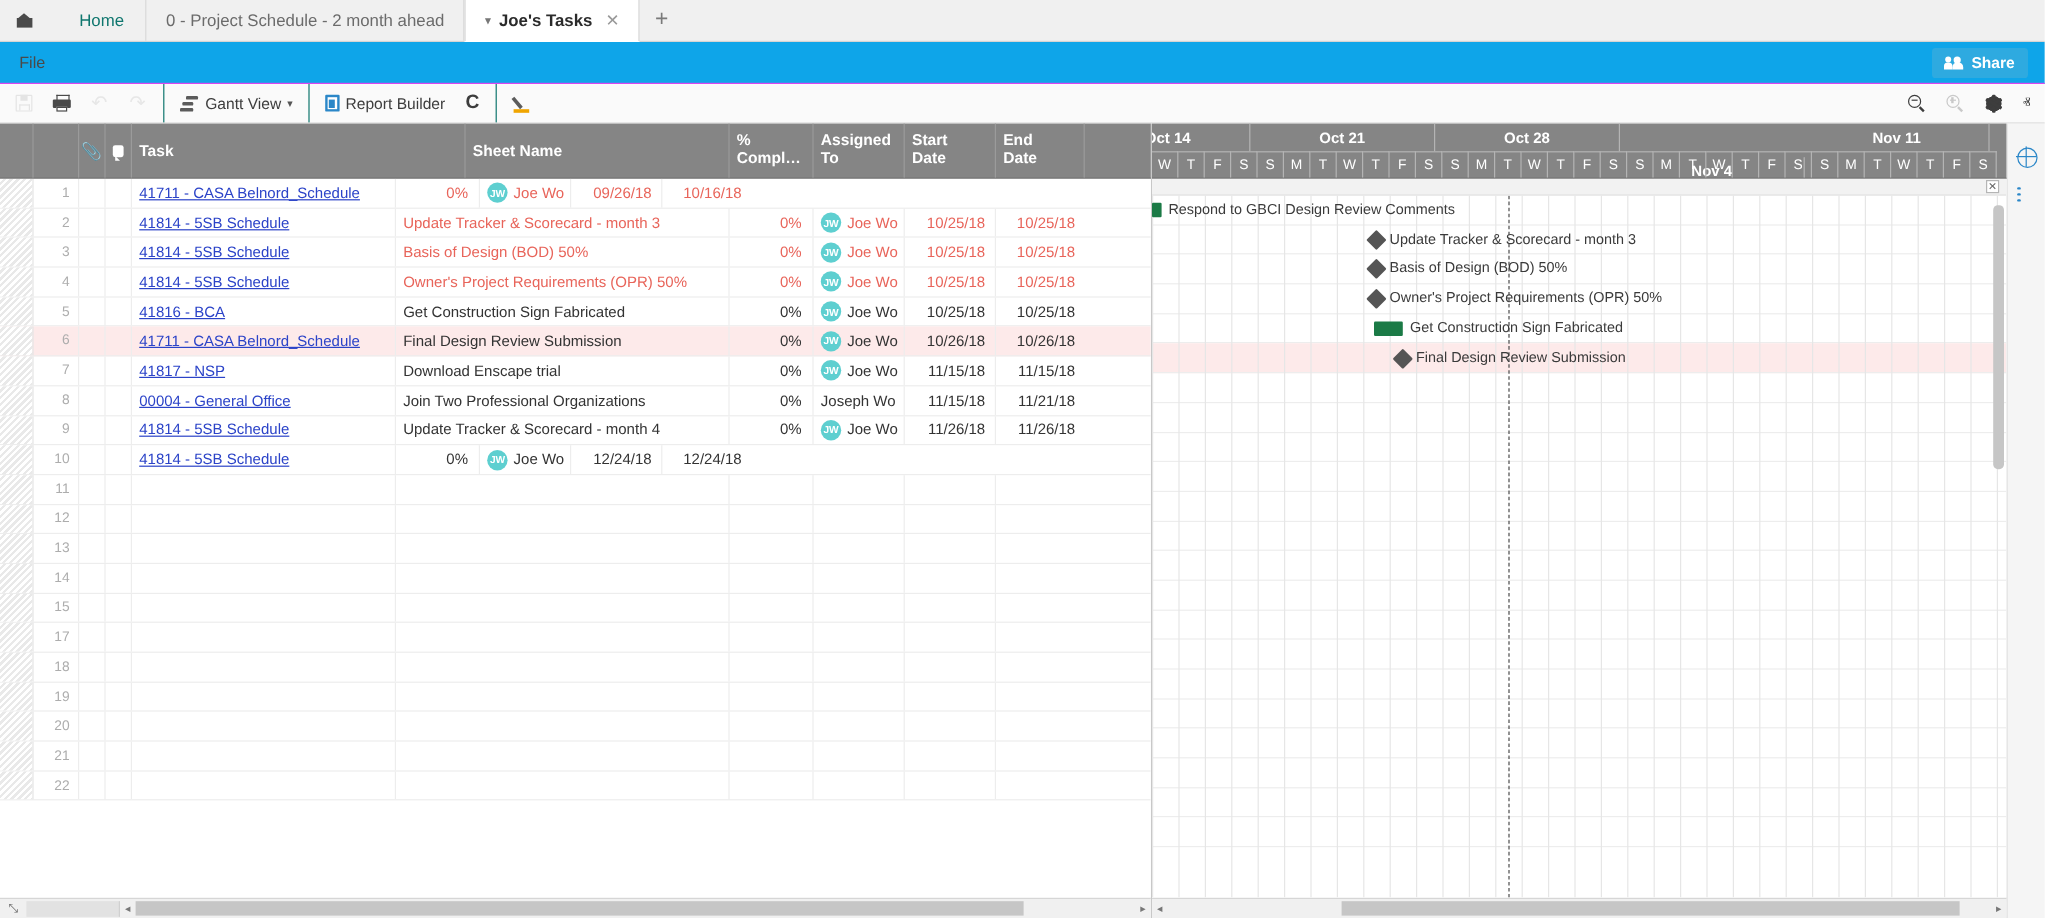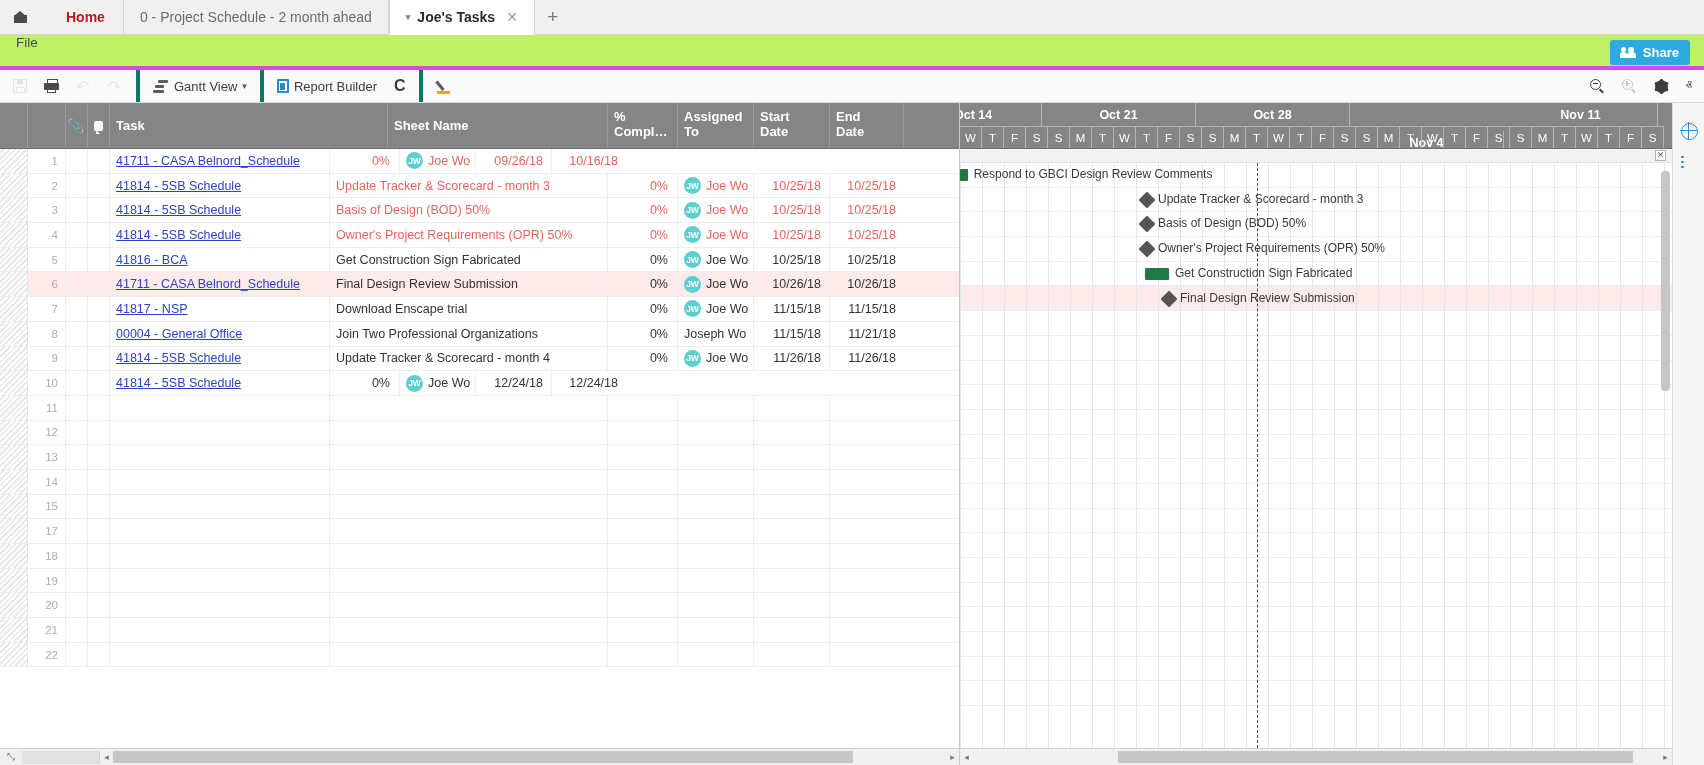--- a/index.html
+++ b/index.html
@@ -17,63 +17,63 @@
   .tabbar {
     height:35px; background:#f0f0f0; border-bottom:1px solid #d4d4d4;
     display:flex; align-items:stretch; flex:0 0 35px;
   }
   .tab {
     display:flex; align-items:center; gap:7px;
     padding:0 16px; font-size:14px; color:#6b6b6b;
     border-right:1px solid #d9d9d9; position:relative; cursor:pointer;
     white-space:nowrap;
   }
-  .tab.home { color:#b91c1c; font-weight:700; padding:0 18px 0 14px;gap:39px; }
+  .tab.home { color:#0f766e; font-weight:400; padding:0 18px 0 14px;gap:39px; }
   .tab.active {
     background:#fff; color:#2b2b2b; font-weight:bold;
     border-left:1px solid #d4d4d4; border-right:1px solid #d4d4d4;
     margin-bottom:-1px; border-bottom:1px solid #fff;
   }
   .tab .caret { font-size:9px; color:#777; }
   .tab .closex { font-size:14px; color:#999; margin-left:4px; font-weight:normal;}
   .tab-new { display:flex;align-items:center;justify-content:center;width:36px;color:#7a7a7a;font-size:19px;cursor:pointer;}
   .home-icon { display:inline-block; width:13px; height:12px; position:relative; }
   .home-icon:before{
     content:""; position:absolute; left:0; top:4px; width:13px; height:8px; background:#4a4a4a;
   }
   .home-icon:after{
     content:""; position:absolute; left:0px; top:0px; width:0;height:0;
     border-left:6.5px solid transparent;border-right:6.5px solid transparent;border-bottom:5px solid #4a4a4a;
   }
 
   
   .menubar {
-    height:35px; background:#bef264; border-bottom:4px solid #d946ef;
-    display:flex; flex:0 0 35px; position:relative;
+    height:35px; background:#0ea5e9; border-bottom:1px solid #d946ef;
+    display:flex; align-items:center; flex:0 0 35px; position:relative;
   }
   .menubar .file { padding:0 16px; font-size:13.5px; color:#4a4a4a; cursor:pointer; }
   .share-btn {
     position:absolute; right:14px; top:5px; height:25px;
     background:#2eaae0; color:#fff; border-radius:3px;
     display:flex;align-items:center;gap:6px; padding:0 11px;
     font-size:13px; cursor:pointer; font-weight:bold;
   }
   .people-ico { display:inline-block; width:16px; height:11px; position:relative; }
   .people-ico i { position:absolute; background:#fff; border-radius:50%; }
   .people-ico i:nth-child(1){ width:5px;height:5px;left:0;top:0;}
   .people-ico i:nth-child(2){ width:6px;height:6px;left:7px;top:0;}
   .people-ico i:nth-child(3){ width:7px;height:6px;left:-1px;top:5px;border-radius:3px 3px 0 0;}
   .people-ico i:nth-child(4){ width:9px;height:6px;left:6px;top:5px;border-radius:4px 4px 0 0;}
 
   
   .toolbar {
     height:33px; background:#fafafa; border-bottom:1px solid #d9d9d9;
     display:flex; align-items:center; flex:0 0 33px; position:relative;
   }
-  .tb-group { display:flex; align-items:center; height:100%; padding:0 9px; border-right:4px solid #0f766e; gap:9px;}
+  .tb-group { display:flex; align-items:center; height:100%; padding:0 9px; border-right:1px solid #0f766e; gap:9px;}
   .tb-btn { display:flex;align-items:center;gap:5px;cursor:pointer;font-size:13px;color:#3d3d3d;padding:2px 4px;}
   .tb-btn.disabled { opacity:.35; }
   .tb-right { position:absolute; right:12px; display:flex; align-items:center; gap:17px; }
   .ico { display:inline-block; }
 
   
   .ico-save{width:14px;height:14px;border:1.6px solid #bdbdbd;border-radius:1px;position:relative;}
   .ico-save:before{content:"";position:absolute;left:2.5px;top:-1px;width:6px;height:5px;background:#bdbdbd;}
   .ico-save:after{content:"";position:absolute;left:2px;bottom:0px;width:7px;height:4px;border:1.2px solid #bdbdbd;border-bottom:none;}
   

